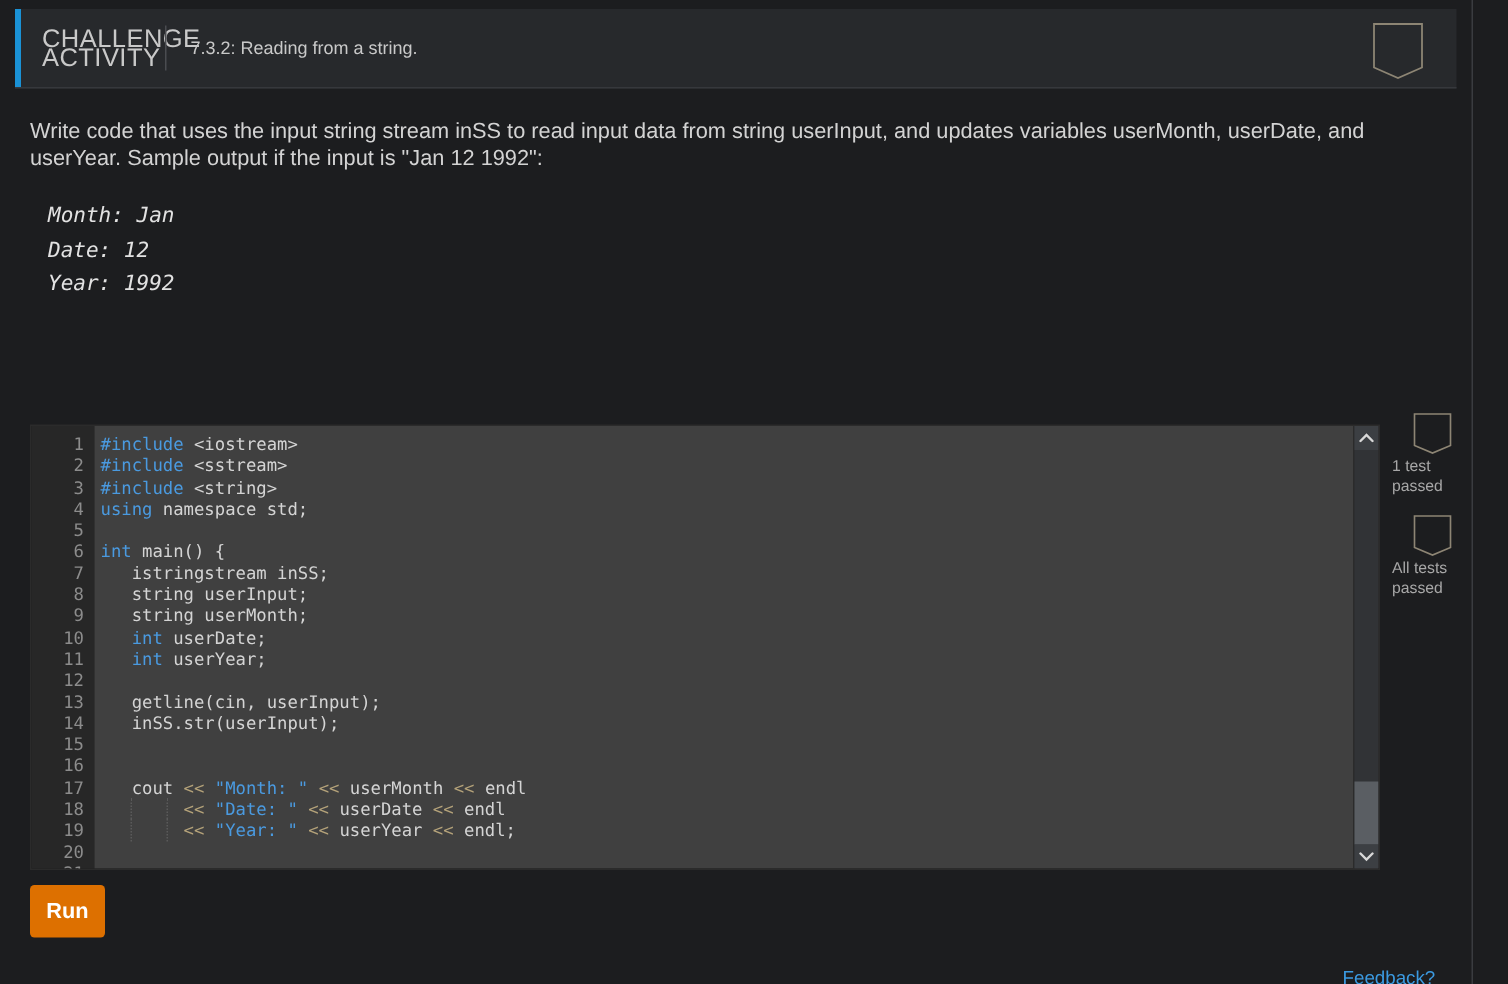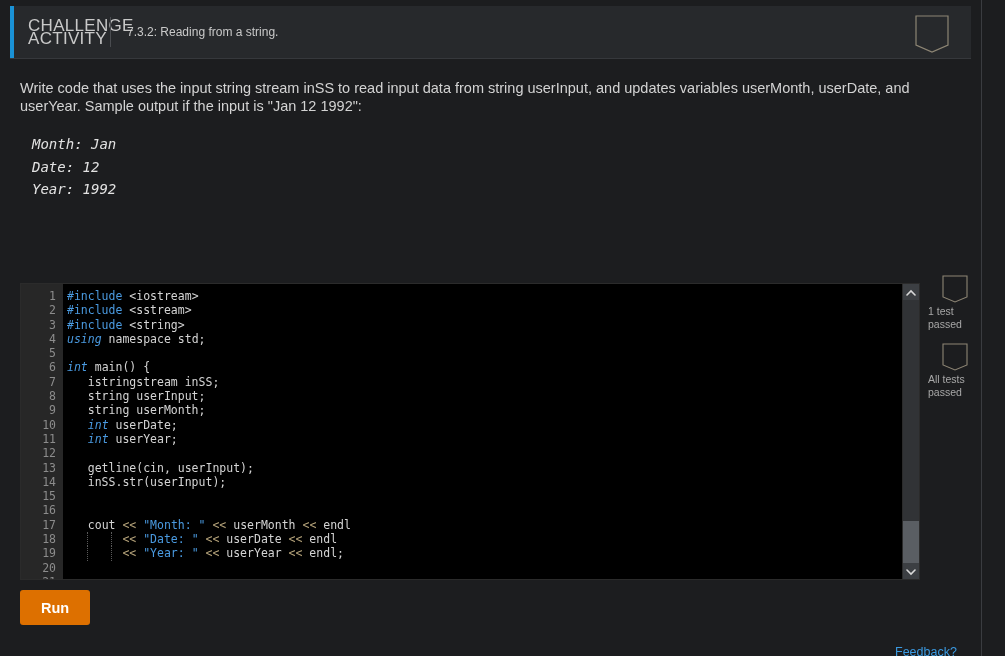--- a/index.html
+++ b/index.html
@@ -129,36 +129,36 @@
   .gutter .ln {
     font-family: "DejaVu Sans Mono", "Liberation Mono", monospace;
     font-size: 11.5px;
     line-height: 14.3px;
     color: #8c8c8c;
     text-align: right;
     padding-right: 7px;
   }
   .code {
     flex: 1 1 auto;
-    background: #000000;
+    background: #404040;
     padding-top: 5px;
     padding-left: 4px;
     position: relative;
     box-sizing: border-box;
   }
   .code .cl {
     font-family: "DejaVu Sans Mono", "Liberation Mono", monospace;
     font-size: 11.5px;
     line-height: 14.3px;
     color: #d4d4d4;
     white-space: pre;
     position: relative;
   }
   .tok-pp   { color: #4a9ae0; }   
-  .tok-kw   { color: #4a9ae0; font-style: italic; }
+  .tok-kw   { color: #4a9ae0; }
   .tok-plain{ color: #d4d4d4; }
   .tok-str  { color: #4a9ae0; }
   .tok-cmt  { color: #5f9e63; }
   .tok-op   { color: #b5a37a; }
 
   
   .guide {
     position: absolute;
     top: 0;
     width: 0;
@@ -222,21 +222,21 @@
     color: #a7a7a7;
     margin-top: 2px;
   }
   .rail .bm { margin: 0 auto; width: 26px; height: 28px; }
 
   
   .run-btn {
     position: absolute;
     left: 20px;
     top: 590px;
-    width: 70px;
+    width: 50px;
     height: 35px;
     background: #dd7000;
     color: #ffffff;
     border: none;
     border-radius: 3px;
     font-family: "Liberation Sans", sans-serif;
     font-size: 14.5px;
     font-weight: bold;
     cursor: pointer;
     padding: 0;

